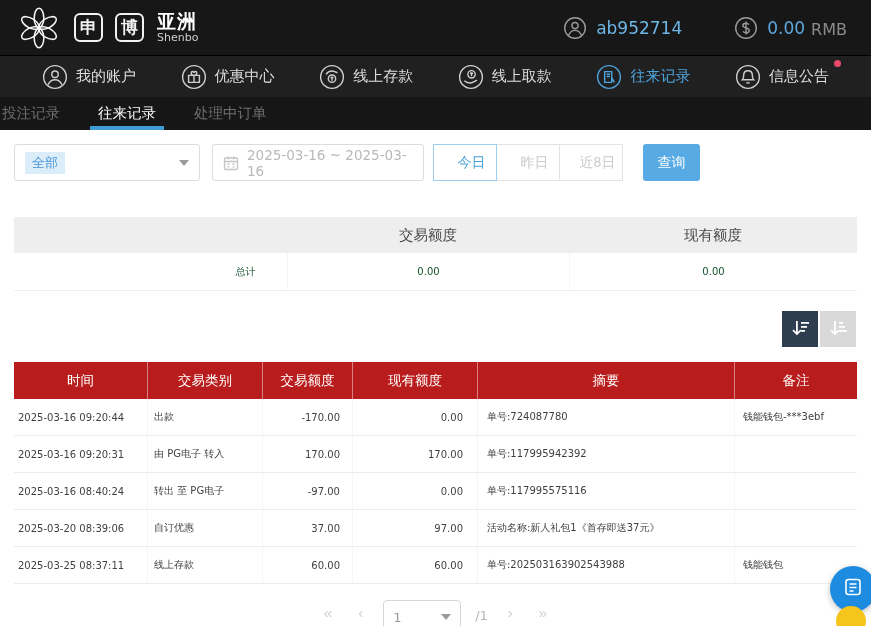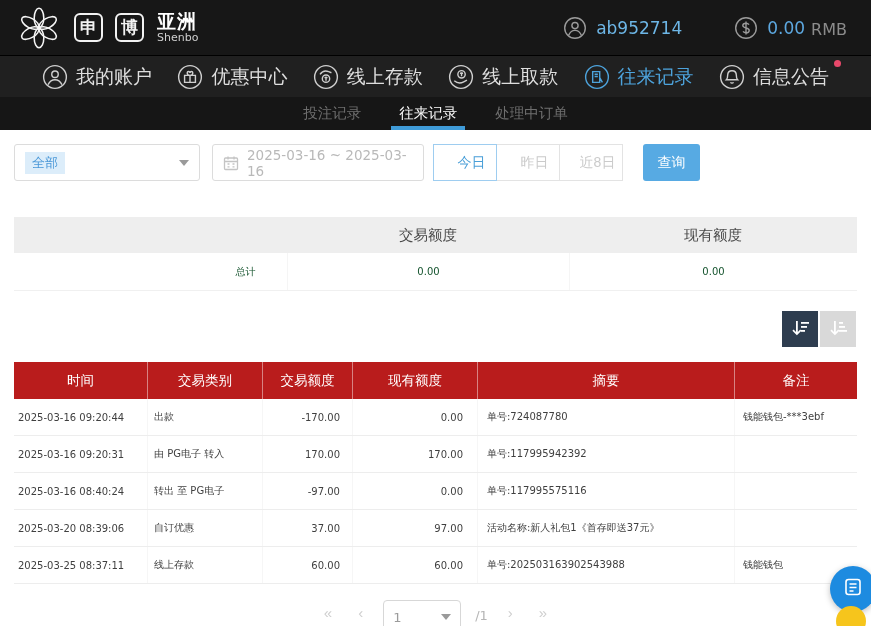--- a/index.html
+++ b/index.html
@@ -19,28 +19,28 @@
   .acct { display:flex; align-items:center; gap:9px; margin-right:52px; cursor:pointer; }
   .acct-name { color:#6db6e6; font-size:17px; }
   .bal { display:flex; align-items:center; gap:9px; margin-right:8px; cursor:pointer; }
   .bal-amt { color:#5da8e0; font-size:17px; }
   .bal-cur { color:#8b8b8b; font-size:16px; margin-left:-3px; align-self:center; margin-top:3px;}
   .ic-circ { color:#9a9a9a; display:flex; }
 
   
   .nav { height:42px; background:#202020; border-top:1px solid #000; display:flex; align-items:center;
          justify-content:space-between; padding:0 42px; }
-  .nav-item { display:flex; align-items:center; gap:8px; color:#dedede; font-size:19px; cursor:pointer; position:relative; }
+  .nav-item { display:flex; align-items:center; gap:8px; color:#dedede; font-size:15px; cursor:pointer; position:relative; }
   .nav-item .nic { display:flex; color:#cfcfcf; }
   .nav-item.active { color:#4da3dc; }
   .nav-item.active .nic { color:#4da3dc; }
   .red-dot { position:absolute; top:-4px; right:-12px; width:7px; height:7px; border-radius:50%; background:#e8486a; }
 
   
-  .subnav { height:33px; background:#161616; display:flex; align-items:stretch; justify-content:center; gap:34px; }
+  .subnav { height:33px; background:#161616; display:flex; align-items:stretch; gap:34px; }
   .tab { color:#6e6e6e; font-size:14.5px; display:flex; align-items:center; cursor:pointer; position:relative; padding:0 2px; }
   .tab.active { color:#fafafa; }
   .tab.active::after { content:""; position:absolute; left:-6px; right:-6px; bottom:0; height:4px; background:#3f9bd8; }
 
   
   .filters { display:flex; align-items:center; margin:14px 14px 0; height:37px; }
   .selbox { width:186px; height:37px; border:1px solid #dcdcdc; border-radius:3px; display:flex;
             align-items:center; justify-content:space-between; padding:0 10px; cursor:pointer; background:#fff; }
   .sel-chip { background:#dcedfa; color:#4a98d8; font-size:13px; padding:2px 7px; border-radius:0; }
   .caret { width:0; height:0; border-left:5px solid transparent; border-right:5px solid transparent; border-top:6px solid #9a9a9a; }

